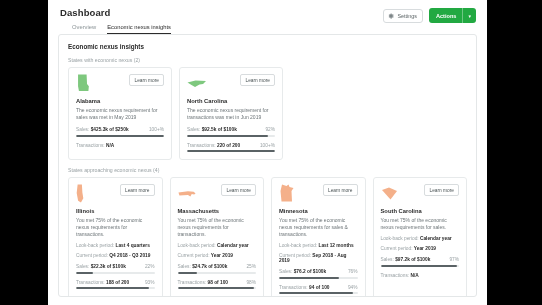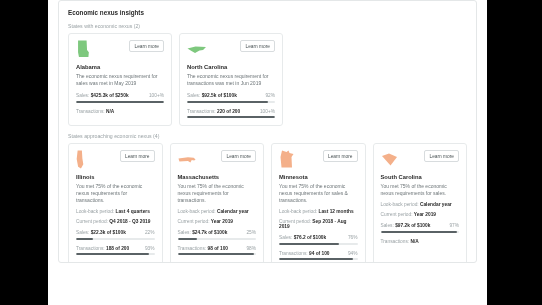--- a/index.html
+++ b/index.html
@@ -79,20 +79,44 @@
 </head>
 <body>
 
 <div class="screen">
 
   <div class="left-rail"></div>
   <div class="right-rail"></div>
 
   <div class="app">
 
+    <div class="header">
+      <div class="page-title">Dashboard</div>
+
+      <div class="header-actions">
+        <div class="settings-btn">
+          <svg class="gear" viewBox="0 0 16 16">
+            <path fill="#6f787b" d="M8 5.2A2.8 2.8 0 1 0 8 10.8 2.8 2.8 0 0 0 8 5.2zm0 4.2A1.4 1.4 0 1 1 8 6.6a1.4 1.4 0 0 1 0 2.8z"></path>
+            <path fill="#6f787b" d="M14 8c0-.4 0-.8-.1-1.1l1.3-1-1.5-2.6-1.6.6a5.8 5.8 0 0 0-1.9-1.1L9.9 1H6.9l-.3 1.8c-.7.2-1.3.6-1.9 1.1l-1.6-.6L1.6 5.9l1.3 1a6 6 0 0 0 0 2.2l-1.3 1 1.5 2.6 1.6-.6c.6.5 1.2.9 1.9 1.1l.3 1.8h3l.3-1.8c.7-.2 1.3-.6 1.9-1.1l1.6.6 1.5-2.6-1.3-1c.1-.3.1-.7.1-1.1z" opacity=".75"></path>
+          </svg>
+          <span>Settings</span>
+        </div>
+
+        <div class="actions-btn">
+          <span class="lbl">Actions</span>
+          <span class="sep"></span>
+          <span class="caret">▾</span>
+        </div>
+      </div>
+
+      <div class="tabs">
+        <div class="tab">Overview</div>
+        <div class="tab active">Economic nexus insights</div>
+      </div>
+    </div>
 
     <div class="panel">
       <div class="panel-title">Economic nexus insights</div>
 
       <div class="section-label">States with economic nexus (2)</div>
       <div class="cards">
 
         <div class="card w2">
           <div class="card-top">
             <svg class="state-glyph" viewBox="0 0 30 40">

